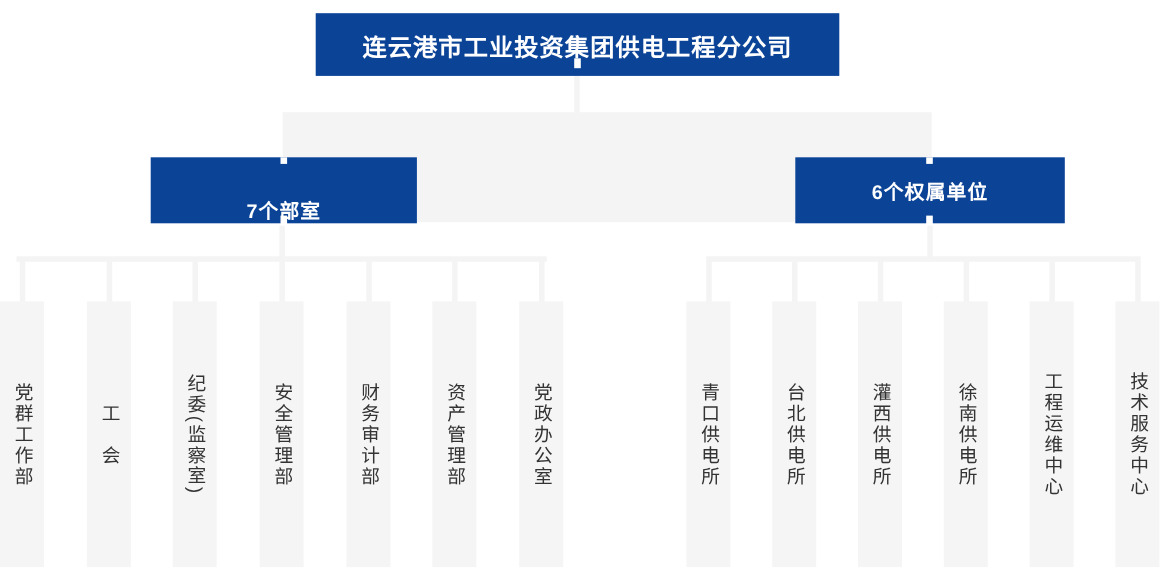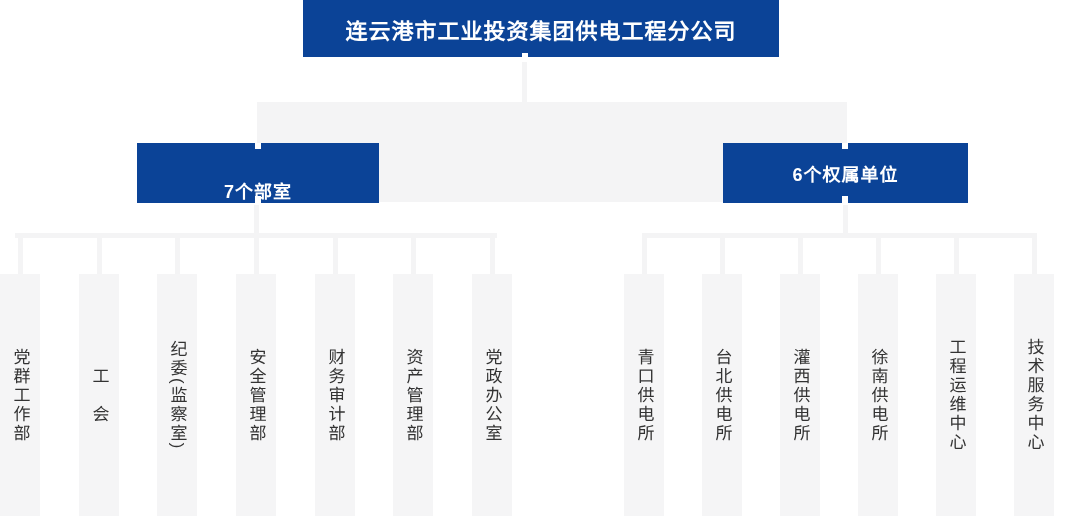--- a/index.html
+++ b/index.html
@@ -14,22 +14,22 @@
   body{font-family:"Liberation Sans","DejaVu Sans",sans-serif;}
   .stage{
     position:relative;width:1065px;height:516px;margin:0;
     background:#ffffff;overflow:hidden;
   }
   
   .node{
     position:absolute;background:var(--primary-blue);color:var(--box-text);
     display:flex;align-items:center;justify-content:center;z-index:3;
   }
-  .node-root{left:287px;top:0;width:476px;height:57px;
-    font-size:22px;font-weight:700;letter-spacing:1px;margin-left:16px;}
+  .node-root{left:287px;top:12px;width:476px;height:57px;
+    font-size:22px;font-weight:700;letter-spacing:1px;}
   .node-branch{top:143px;height:60px;font-size:18px;font-weight:700;letter-spacing:1px;}
   .node-branch-left{left:137px;width:242px;align-items:flex-end;}
   .node-branch-right{left:723px;width:245px;text-align:center;}
   
   .band{position:absolute;left:257px;top:102px;width:590px;height:100px;
     background:var(--connector-gray);z-index:1;}
   .vline,.hline{position:absolute;background:var(--connector-gray);z-index:2;}
   .tick{position:absolute;background:#ffffff;z-index:4;}
   .v-root{left:522px;top:60px;width:5px;height:43px;}
   .tick-root{left:522px;top:53px;width:6px;height:9px;}

